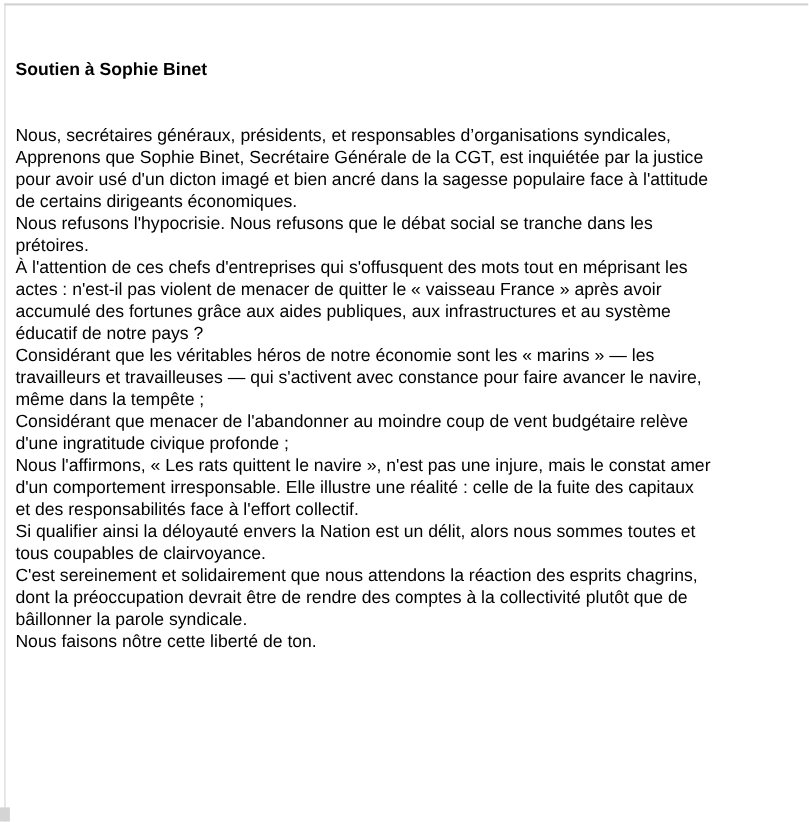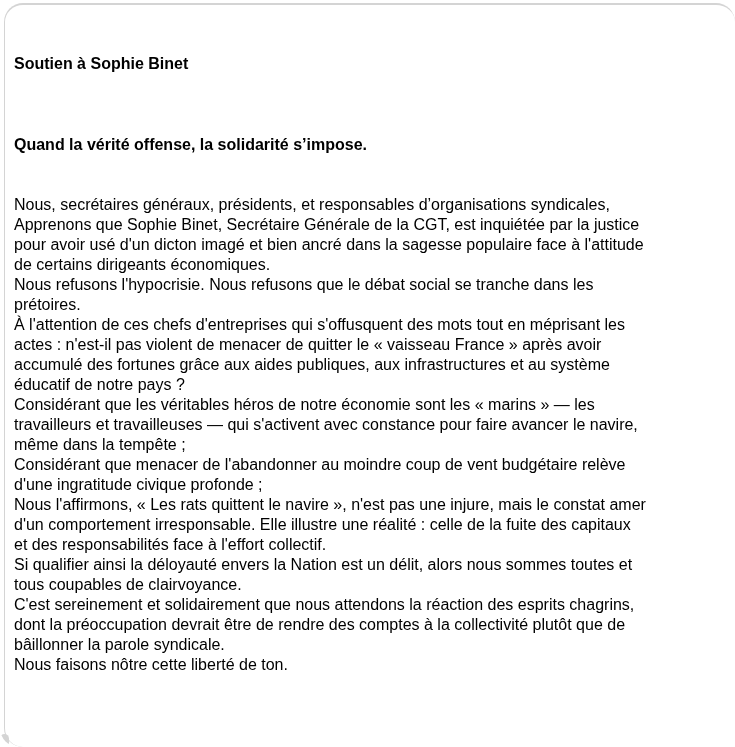--- a/index.html
+++ b/index.html
@@ -1,15 +1,15 @@
 <!DOCTYPE html>
 <html><head>
 <meta charset="utf-8">
 <style>
-  * { box-sizing: border-box; border-radius: 19px; }
+  * { box-sizing: border-box; }
   html, body { margin: 0; padding: 0; }
   body {
     width: 735px;
     height: 747px;
     position: relative;
     overflow: hidden;
     background: var(--bg, #ffffff);
     color: var(--text, #000000);
     font-family: "Liberation Sans", "DejaVu Sans", sans-serif;
   }
@@ -40,21 +40,20 @@
     height: 13px;
     background: var(--border, #d3d3d3);
   }
 </style>
 </head>
 <body style="--bg: #ffffff; --text: #000000; --border: #d4d4d4;">
 
 <div class="document-frame">
   <div class="doc">
     <div class="doc-title">Soutien à Sophie Binet</div>
-    <div class="doc-heading">Quand la vérité offense, la solidarité s’impose.</div>
     <div class="doc-body">Nous, secrétaires généraux, présidents, et responsables d’organisations syndicales,
 Apprenons que Sophie Binet, Secrétaire Générale de la CGT, est inquiétée par la justice
 pour avoir usé d'un dicton imagé et bien ancré dans la sagesse populaire face à l'attitude
 de certains dirigeants économiques.
 Nous refusons l'hypocrisie. Nous refusons que le débat social se tranche dans les
 prétoires.
 À l'attention de ces chefs d'entreprises qui s'offusquent des mots tout en méprisant les
 actes : n'est-il pas violent de menacer de quitter le « vaisseau France » après avoir
 accumulé des fortunes grâce aux aides publiques, aux infrastructures et au système
 éducatif de notre pays ?

